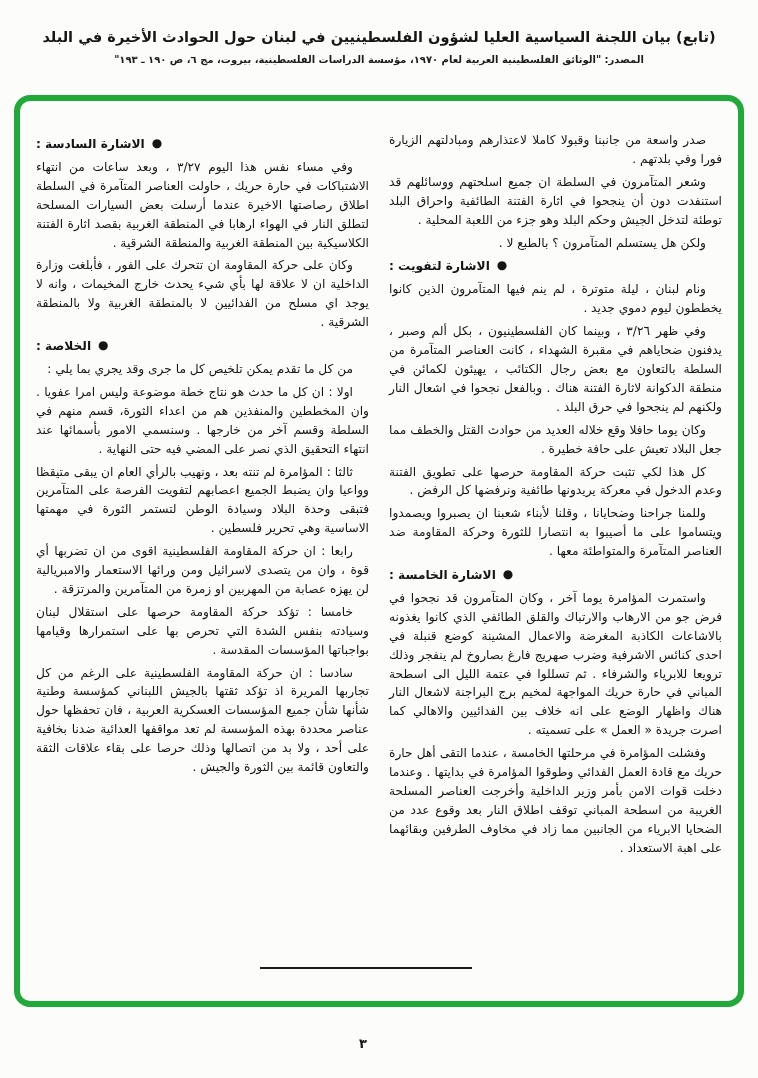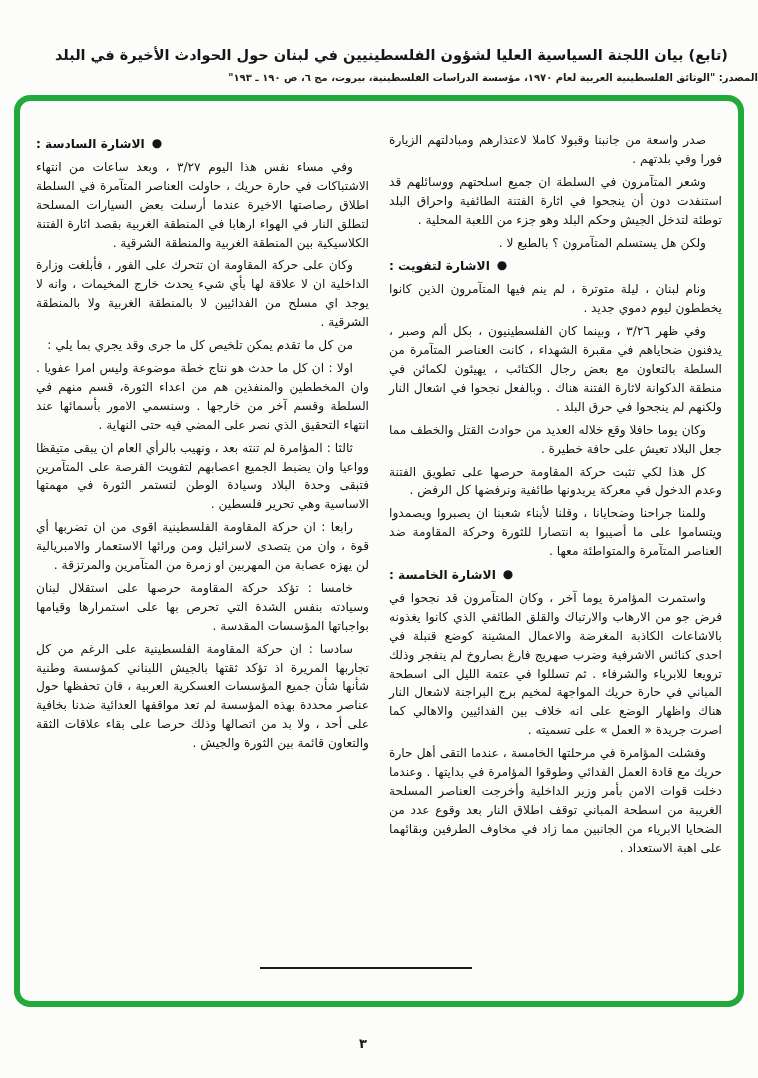--- a/index.html
+++ b/index.html
@@ -6,21 +6,21 @@
   html, body { margin: 0; padding: 0; }
   body {
     width: 758px; height: 1078px;
     background: #fcfcfa;
     font-family: "DejaVu Sans", sans-serif;
     color: var(--text-color, #161616);
   }
   .page { position: relative; width: 758px; height: 1078px; direction: rtl; overflow: hidden; }
 
   
-  .header { position: absolute; top: 46px; right: 0; width: 100%; }
+  .header { position: absolute; top: 28px; right: 0; width: 100%; text-align: center; }
   .doc-title { font-size: 14.5px; font-weight: bold; line-height: 1.35; padding: 0 30px; }
   .doc-source { font-size: 10px; font-weight: bold; margin-top: 6px; color: #1c1c1c; }
 
   
   .frame {
     position: absolute; top: 95px; left: 14px;
     width: 730px; height: 912px;
     border: 6px solid var(--accent-green, #21a93a);
     border-radius: 16px;
     background: transparent;
@@ -72,20 +72,21 @@
         <p class="para">وللمنا جراحنا وضحايانا ، وقلنا لأبناء شعبنا ان يصبروا ويصمدوا ويتساموا على ما أصيبوا به انتصارا للثورة وحركة المقاومة ضد العناصر المتآمرة والمتواطئة معها .</p>
         <p class="para heading"><span class="bullet">●</span><span>الاشارة الخامسة :</span></p>
         <p class="para">واستمرت المؤامرة يوما آخر ، وكان المتآمرون قد نجحوا في فرض جو من الارهاب والارتباك والقلق الطائفي الذي كانوا يغذونه بالاشاعات الكاذبة المغرضة والاعمال المشينة كوضع قنبلة في احدى كنائس الاشرفية وضرب صهريج فارغ بصاروخ لم ينفجر وذلك ترويعا للابرياء والشرفاء . ثم تسللوا في عتمة الليل الى اسطحة المباني في حارة حريك المواجهة لمخيم برج البراجنة لاشعال النار هناك واظهار الوضع على انه خلاف بين الفدائيين والاهالي كما اصرت جريدة « العمل » على تسميته .</p>
         <p class="para">وفشلت المؤامرة في مرحلتها الخامسة ، عندما التقى أهل حارة حريك مع قادة العمل الفدائي وطوقوا المؤامرة في بدايتها . وعندما دخلت قوات الامن بأمر وزير الداخلية وأخرجت العناصر المسلحة الغريبة من اسطحة المباني توقف اطلاق النار بعد وقوع عدد من الضحايا الابرياء من الجانبين مما زاد في مخاوف الطرفين وبقائهما على اهبة الاستعداد .</p>
       </div>
 
       <div class="col">
         <p class="para heading"><span class="bullet">●</span><span>الاشارة السادسة :</span></p>
         <p class="para">وفي مساء نفس هذا اليوم ٣/٢٧ ، وبعد ساعات من انتهاء الاشتباكات في حارة حريك ، حاولت العناصر المتآمرة في السلطة اطلاق رصاصتها الاخيرة عندما أرسلت بعض السيارات المسلحة لتطلق النار في الهواء ارهابا في المنطقة الغربية بقصد اثارة الفتنة الكلاسيكية بين المنطقة الغربية والمنطقة الشرقية .</p>
         <p class="para">وكان على حركة المقاومة ان تتحرك على الفور ، فأبلغت وزارة الداخلية ان لا علاقة لها بأي شيء يحدث خارج المخيمات ، وانه لا يوجد اي مسلح من الفدائيين لا بالمنطقة الغربية ولا بالمنطقة الشرقية .</p>
+        <p class="para heading"><span class="bullet">●</span><span>الخلاصة :</span></p>
         <p class="para">من كل ما تقدم يمكن تلخيص كل ما جرى وقد يجري بما يلي :</p>
         <p class="para">اولا : ان كل ما حدث هو نتاج خطة موضوعة وليس امرا عفويا . وان المخططين والمنفذين هم من اعداء الثورة، قسم منهم في السلطة وقسم آخر من خارجها . وسنسمي الامور بأسمائها عند انتهاء التحقيق الذي نصر على المضي فيه حتى النهاية .</p>
         <p class="para">ثالثا : المؤامرة لم تنته بعد ، ونهيب بالرأي العام ان يبقى متيقظا وواعيا وان يضبط الجميع اعصابهم لتفويت الفرصة على المتآمرين فتبقى وحدة البلاد وسيادة الوطن لتستمر الثورة في مهمتها الاساسية وهي تحرير فلسطين .</p>
         <p class="para">رابعا : ان حركة المقاومة الفلسطينية اقوى من ان تضربها أي قوة ، وان من يتصدى لاسرائيل ومن ورائها الاستعمار والامبريالية لن يهزه عصابة من المهربين او زمرة من المتآمرين والمرتزقة .</p>
         <p class="para">خامسا : تؤكد حركة المقاومة حرصها على استقلال لبنان وسيادته بنفس الشدة التي تحرص بها على استمرارها وقيامها بواجباتها المؤسسات المقدسة .</p>
         <p class="para">سادسا : ان حركة المقاومة الفلسطينية على الرغم من كل تجاربها المريرة اذ تؤكد ثقتها بالجيش اللبناني كمؤسسة وطنية شأنها شأن جميع المؤسسات العسكرية العربية ، فان تحفظها حول عناصر محددة بهذه المؤسسة لم تعد مواقفها العدائية ضدنا بخافية على أحد ، ولا بد من اتصالها وذلك حرصا على بقاء علاقات الثقة والتعاون قائمة بين الثورة والجيش .</p>
       </div>
 
     </div>
     <div class="footrule"></div>

